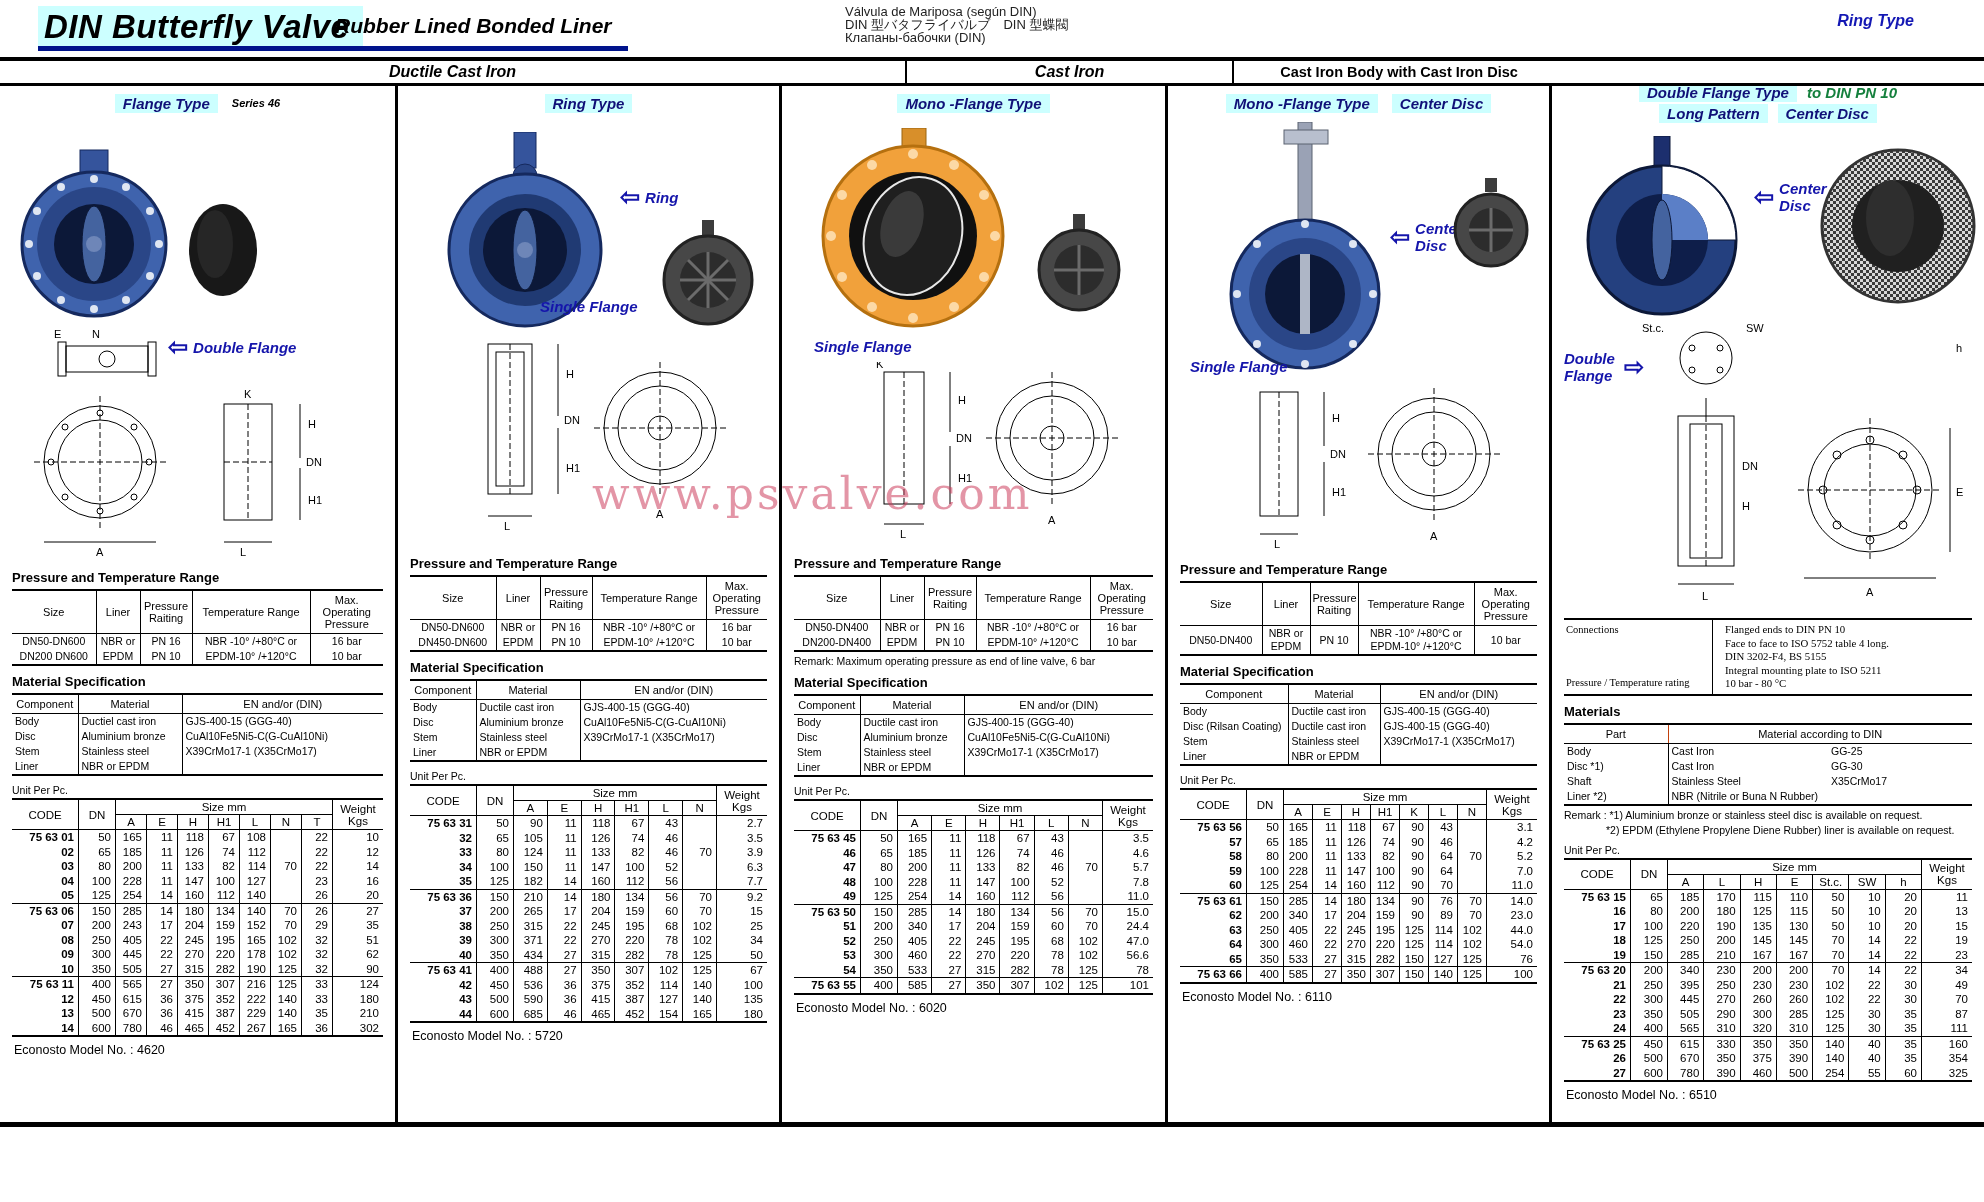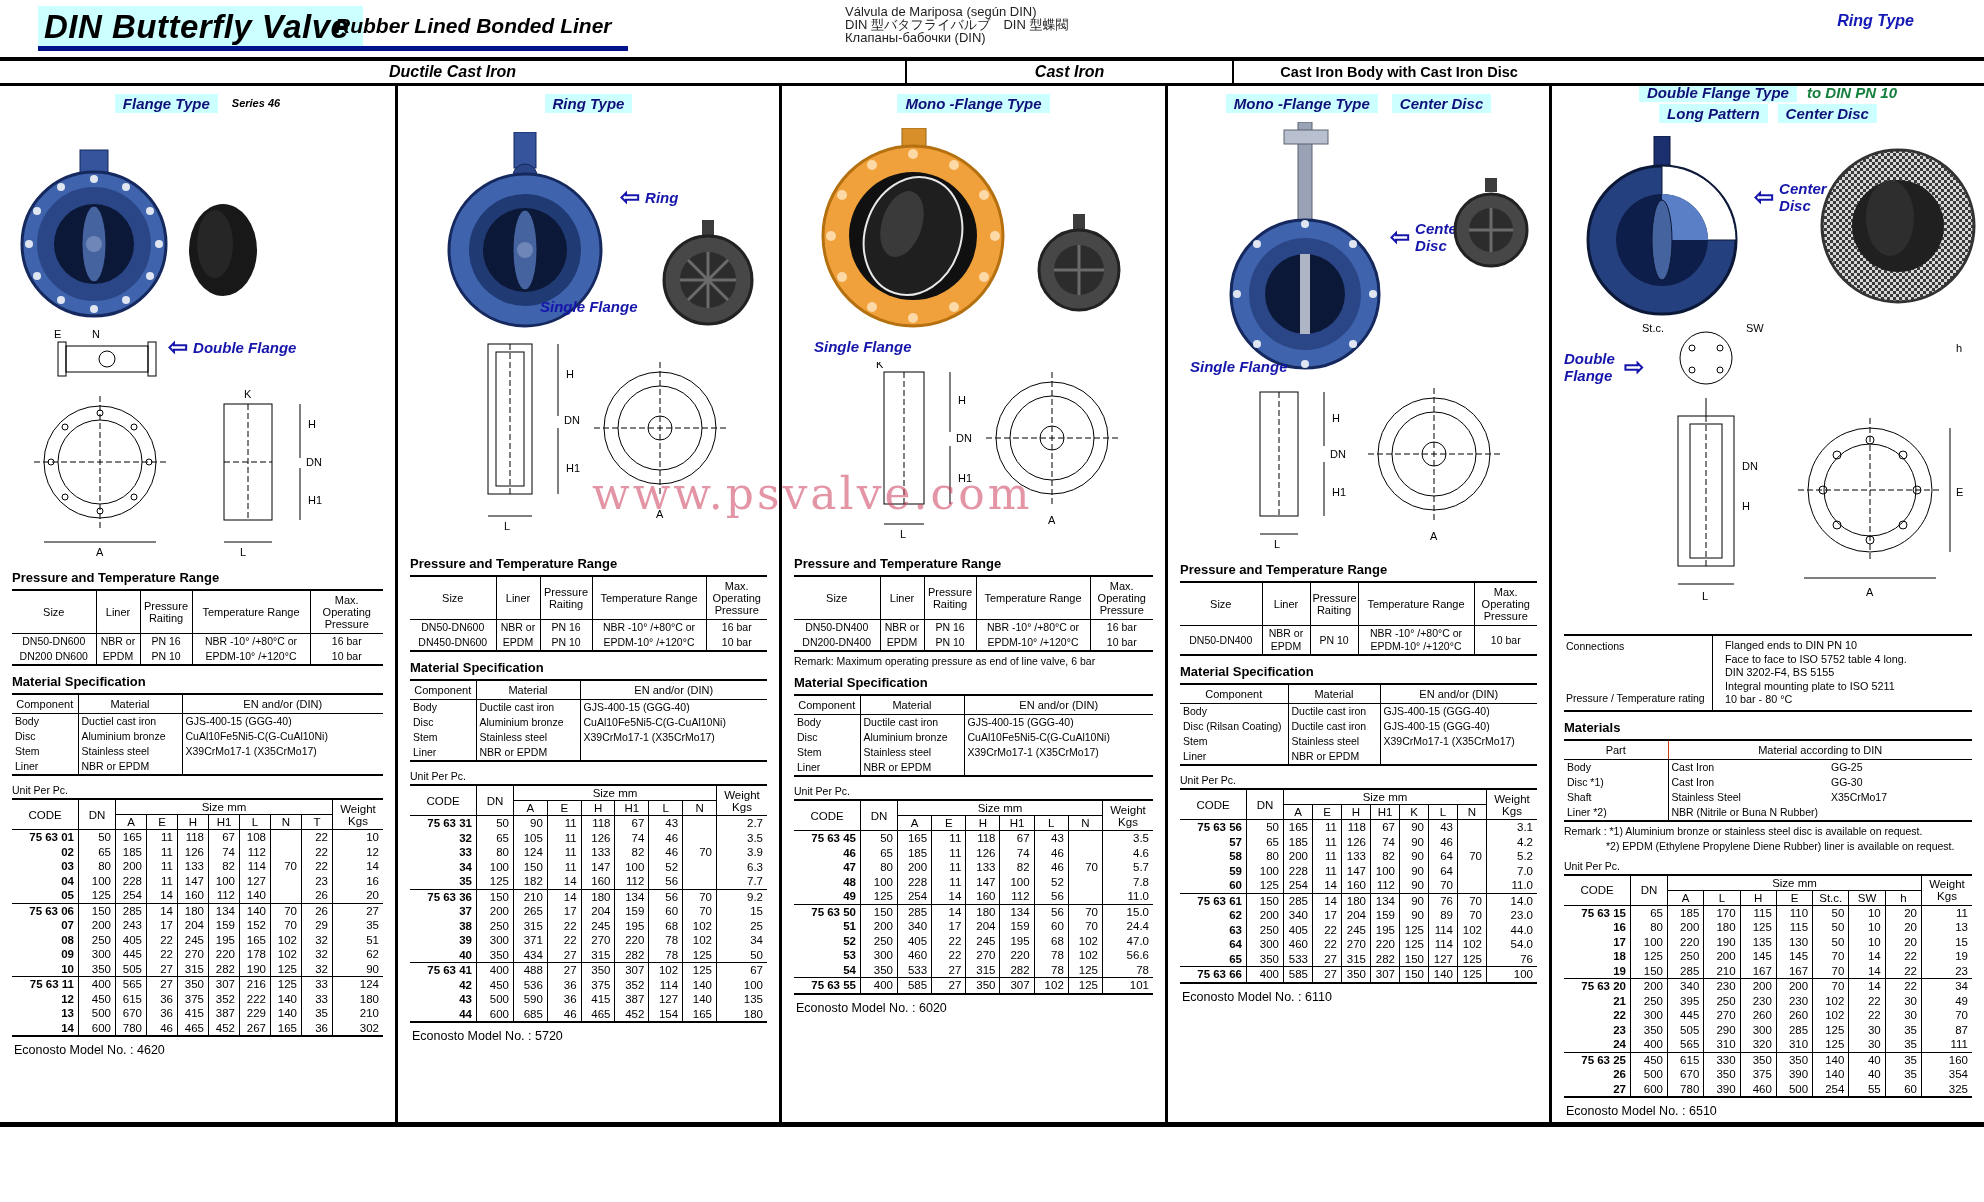--- a/index.html
+++ b/index.html
@@ -72,21 +72,21 @@
   table.dim thead th{font-weight:normal;border-bottom:1.5px solid #000;padding:1px 2px;text-align:center;font-size:11.5px;line-height:12px;}
   table.dim thead th + th{border-left:1px solid #000;}
   table.dim thead tr.sub th{border-left:1px solid #000;}
   table.dim td{padding:0 4px 0 0;text-align:right;line-height:14.5px;}
   table.dim td + td{border-left:1px solid #000;}
   table.dim td:first-child{font-weight:bold;}
   table.dim tr.gs td{border-top:1.5px solid #000;}
   .c-code{width:62px;} .c-dn{width:32px;} .c-wt{width:46px;}
 
   
-  .connbox{border-top:2px solid #000;border-bottom:2px solid #000;display:flex;font-size:10.5px;margin-top:16px;}
+  .connbox{border-top:2px solid #000;border-bottom:2px solid #000;display:flex;font-size:10.5px;margin-top:0;font-family:Liberation Serif, serif;}
   .connbox .cleft{width:148px;display:flex;flex-direction:column;justify-content:space-between;padding:4px 2px 6px 2px;box-sizing:border-box;}
   .connbox .cright{flex:1;border-left:1px solid #000;padding:3px 12px;line-height:13.5px;font-size:10.8px;}
   .rk2{padding-left:42px;}
 
   
   .bottom-rule{position:absolute;top:1122px;left:0;width:100%;height:5px;background:#000;}
   .watermark{position:absolute;left:592px;top:468px;font-family:"DejaVu Serif",serif;font-size:44px;
     color:rgba(204,62,92,0.55);letter-spacing:3px;z-index:6;pointer-events:none;white-space:nowrap;}
 </style>
 </head>

